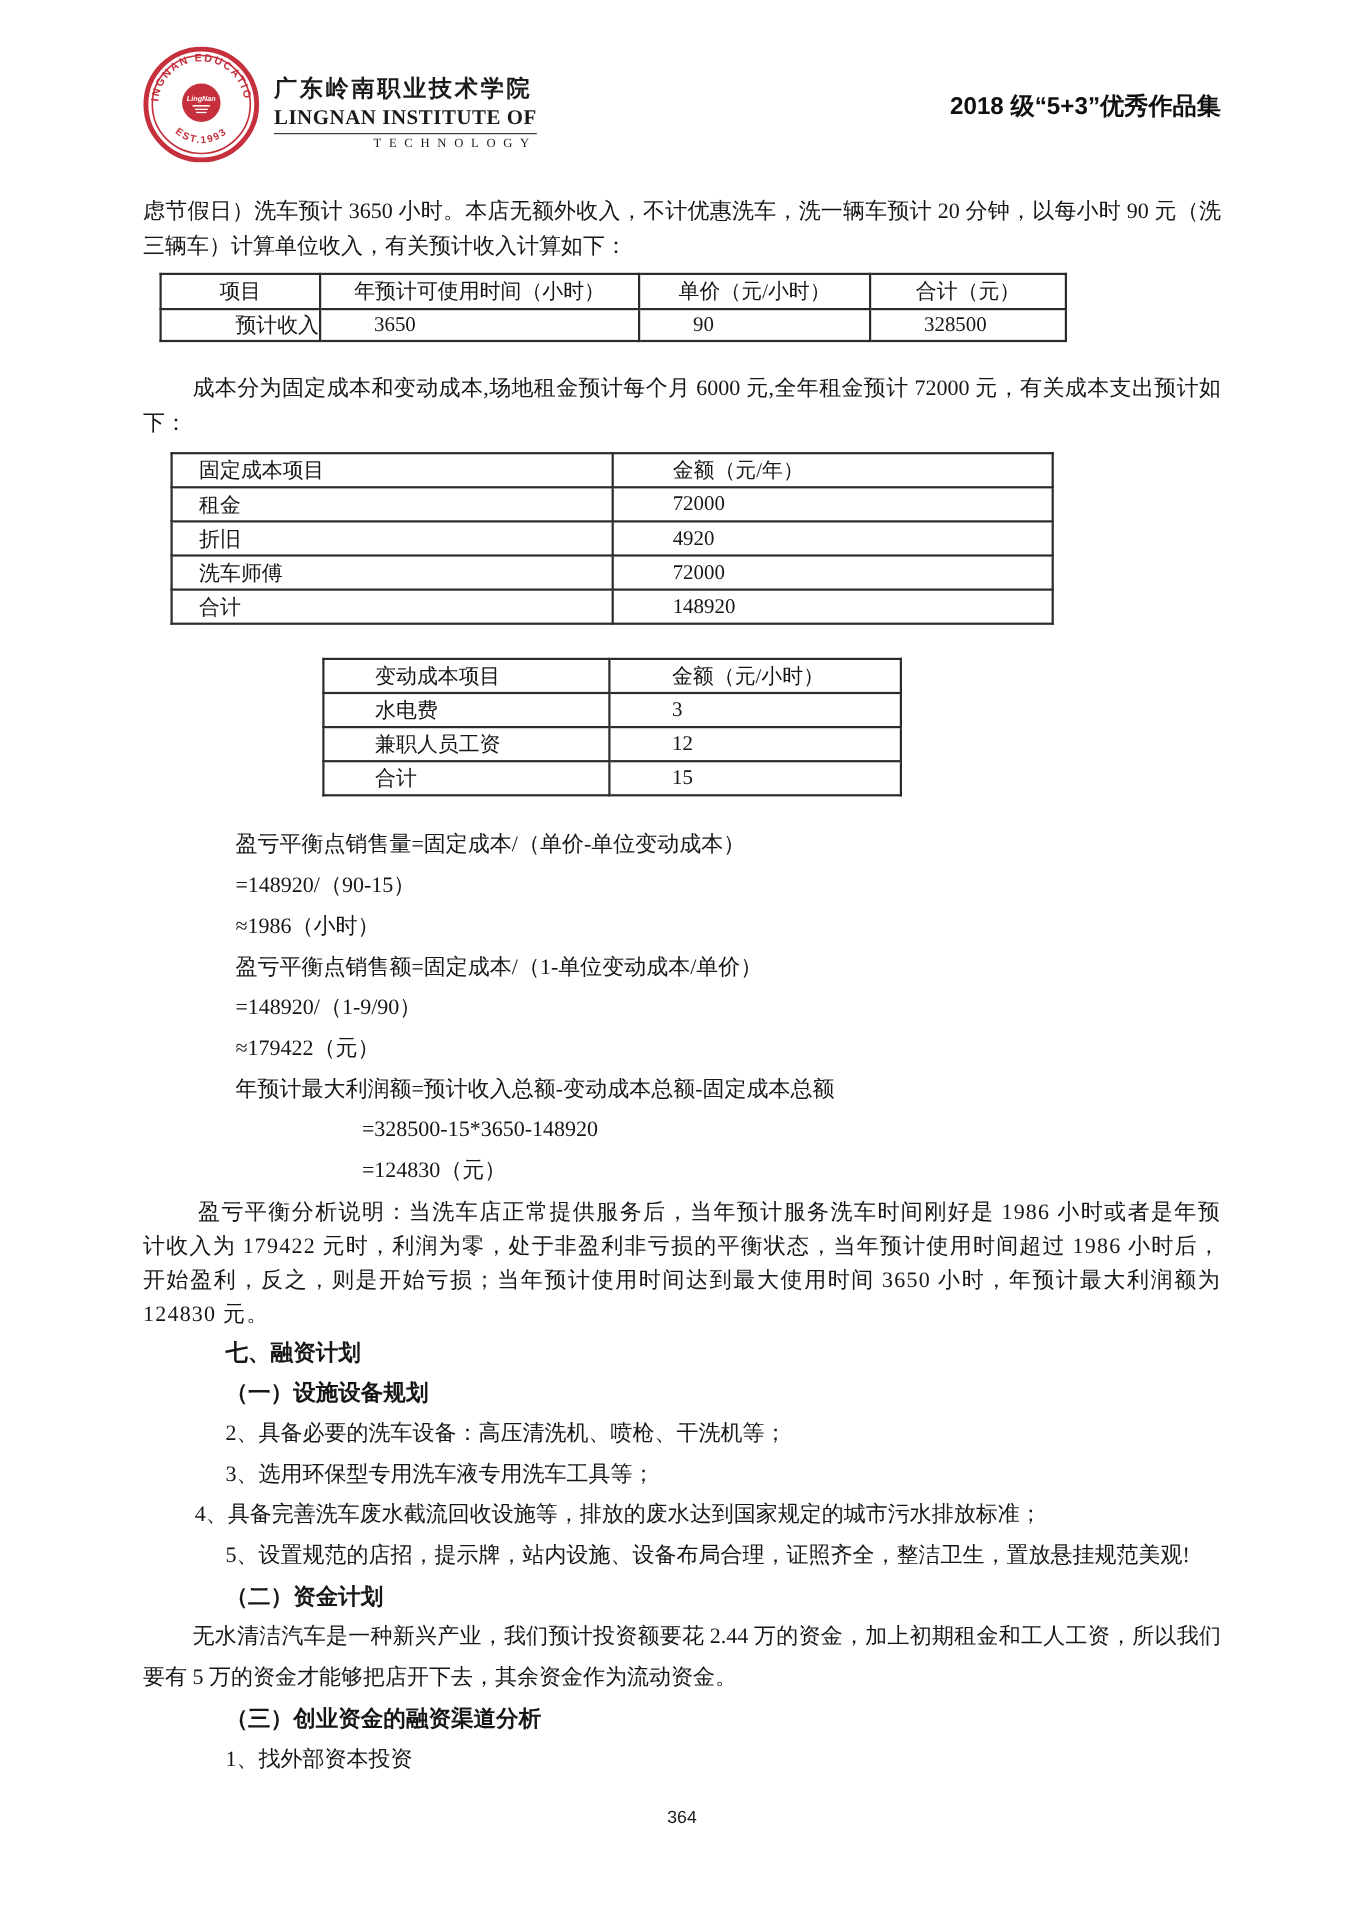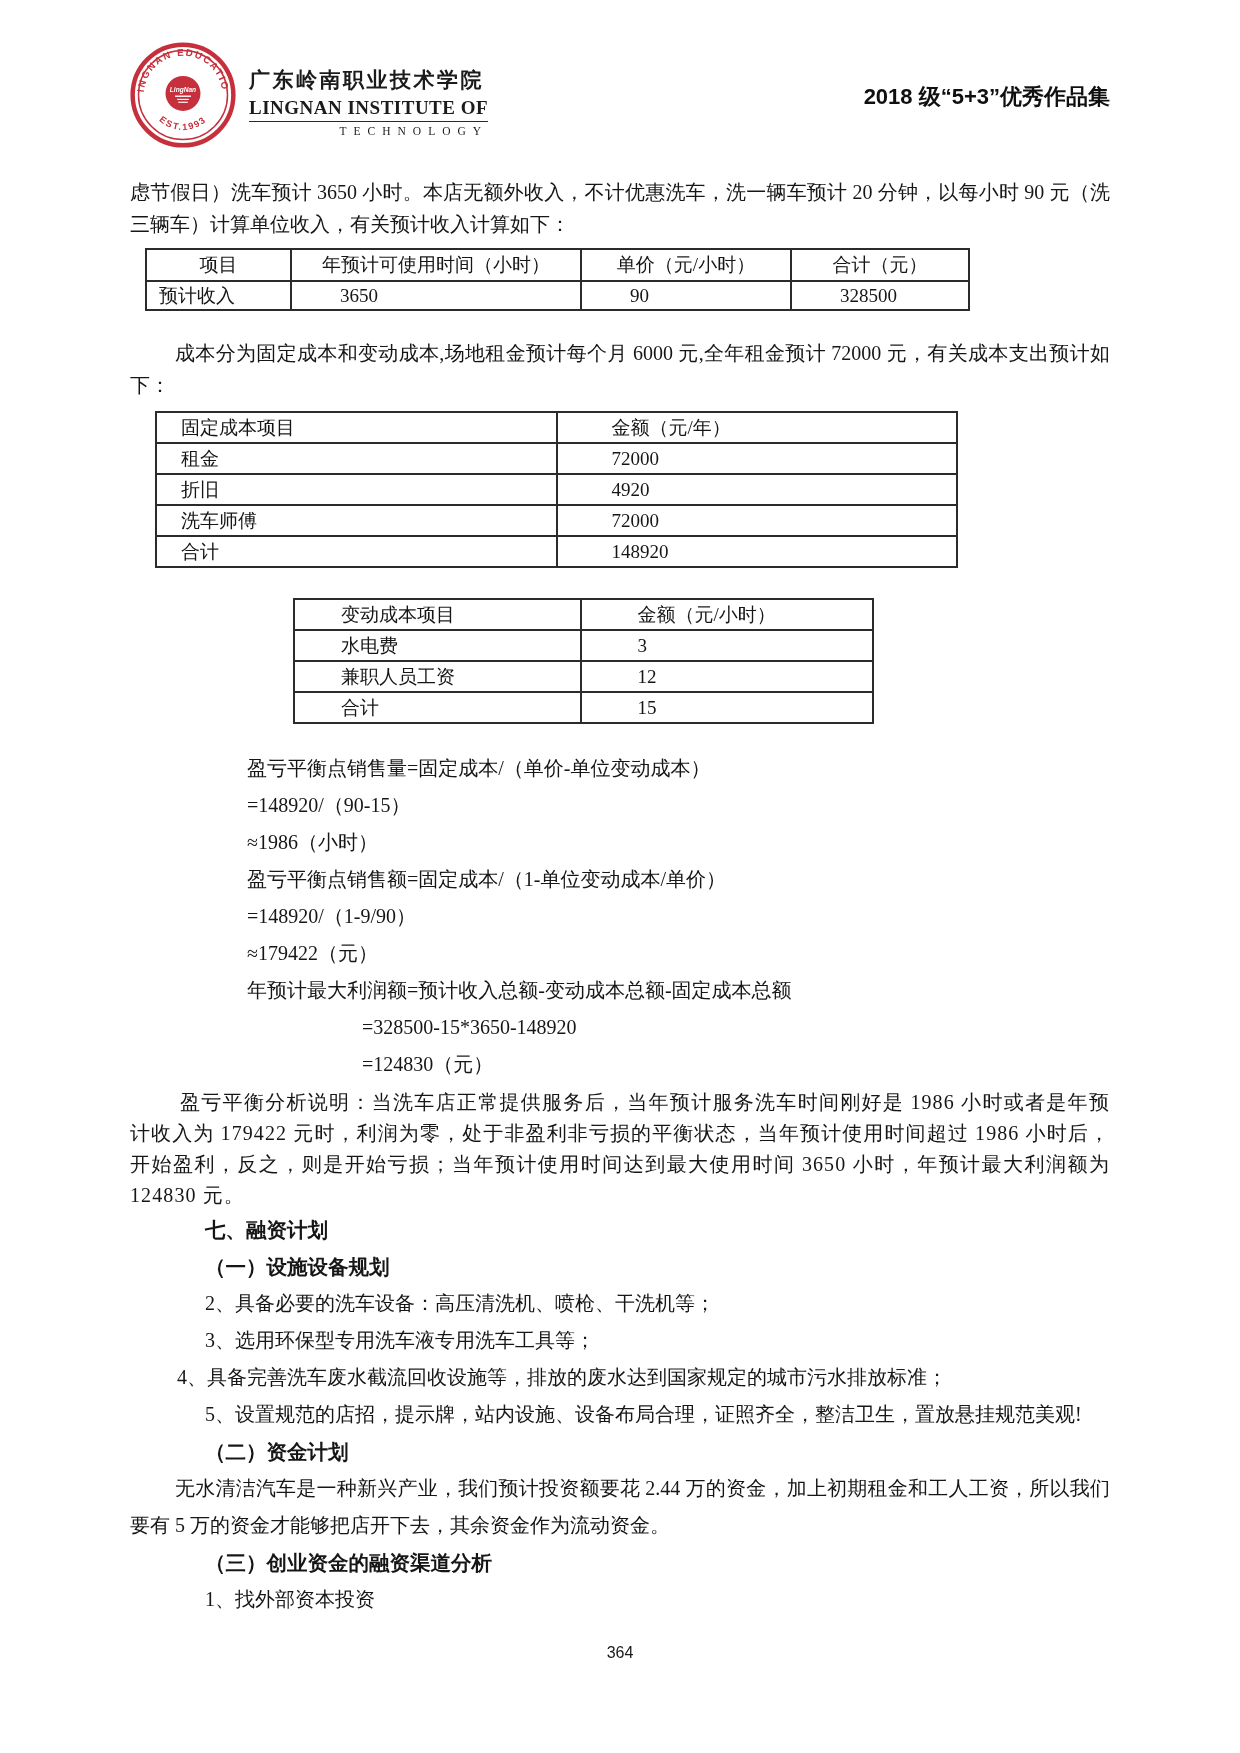--- a/index.html
+++ b/index.html
@@ -38,35 +38,35 @@
   .mt26 { margin-top: 26px; }
   .indent2em { text-indent: 45px; }
 
   
   table { border-collapse: collapse; font-size: 19px; color: #161616; table-layout: fixed; }
   th, td { border: 2px solid #2b2b2b; font-weight: normal; padding: 0; overflow: hidden; white-space: nowrap; }
   .t1 { margin: 8px 0 0 15px; width: 823px; }
   .t1 th { height: 32px; text-align: center; }
   .t1 td { height: 29px; text-align: left; }
   .t1 .w0 { width: 145px; } .t1 .w1 { width: 290px; border-radius: 15px; } .t1 .w2 { width: 210px; } .t1 .w3 { width: 178px; }
-  .t1 td.ctr { text-align: left; padding-left: 12px; }
+  .t1 td.ctr { text-align: right; padding-left: 12px; }
   .t1 td.pad { padding-left: 48px; }
 
   .t2 { margin: 10px 0 0 25px; width: 803px; }
   .t2 th, .t2 td { height: 31px; text-align: left; }
   .t2 .c0 { width: 50%; padding-left: 24px; }
   .t2 .c1 { width: 50%; padding-left: 54px; }
 
-  .t3 { margin: 30px 0 0 163px; width: 581px; }
+  .t3 { margin: 30px 0 0 163px; width: 527px; }
   .t3 th, .t3 td { height: 31px; text-align: left; }
   .t3 .c0 { width: 49.5%; padding-left: 46px; }
   .t3 .c1 { width: 50.5%; padding-left: 56px; }
 
   
-  .calc { margin: 26px 0 0 117px; font-size: 20px; line-height: 37px; }
+  .calc { margin: 26px 0 0 84px; font-size: 20px; line-height: 37px; }
   .calc .indent2 { margin-left: 115px; }
 
   .breakeven { margin-top: 4px; font-size: 20px; line-height: 31px; text-align: justify;
                text-indent: 50px; letter-spacing: 1.1px; }
 
   
   .h-bold {
     font-family: "Liberation Sans", "DejaVu Sans", sans-serif;
     font-weight: 700; font-size: 20.5px; line-height: 37px; margin-left: 75px;
   }

